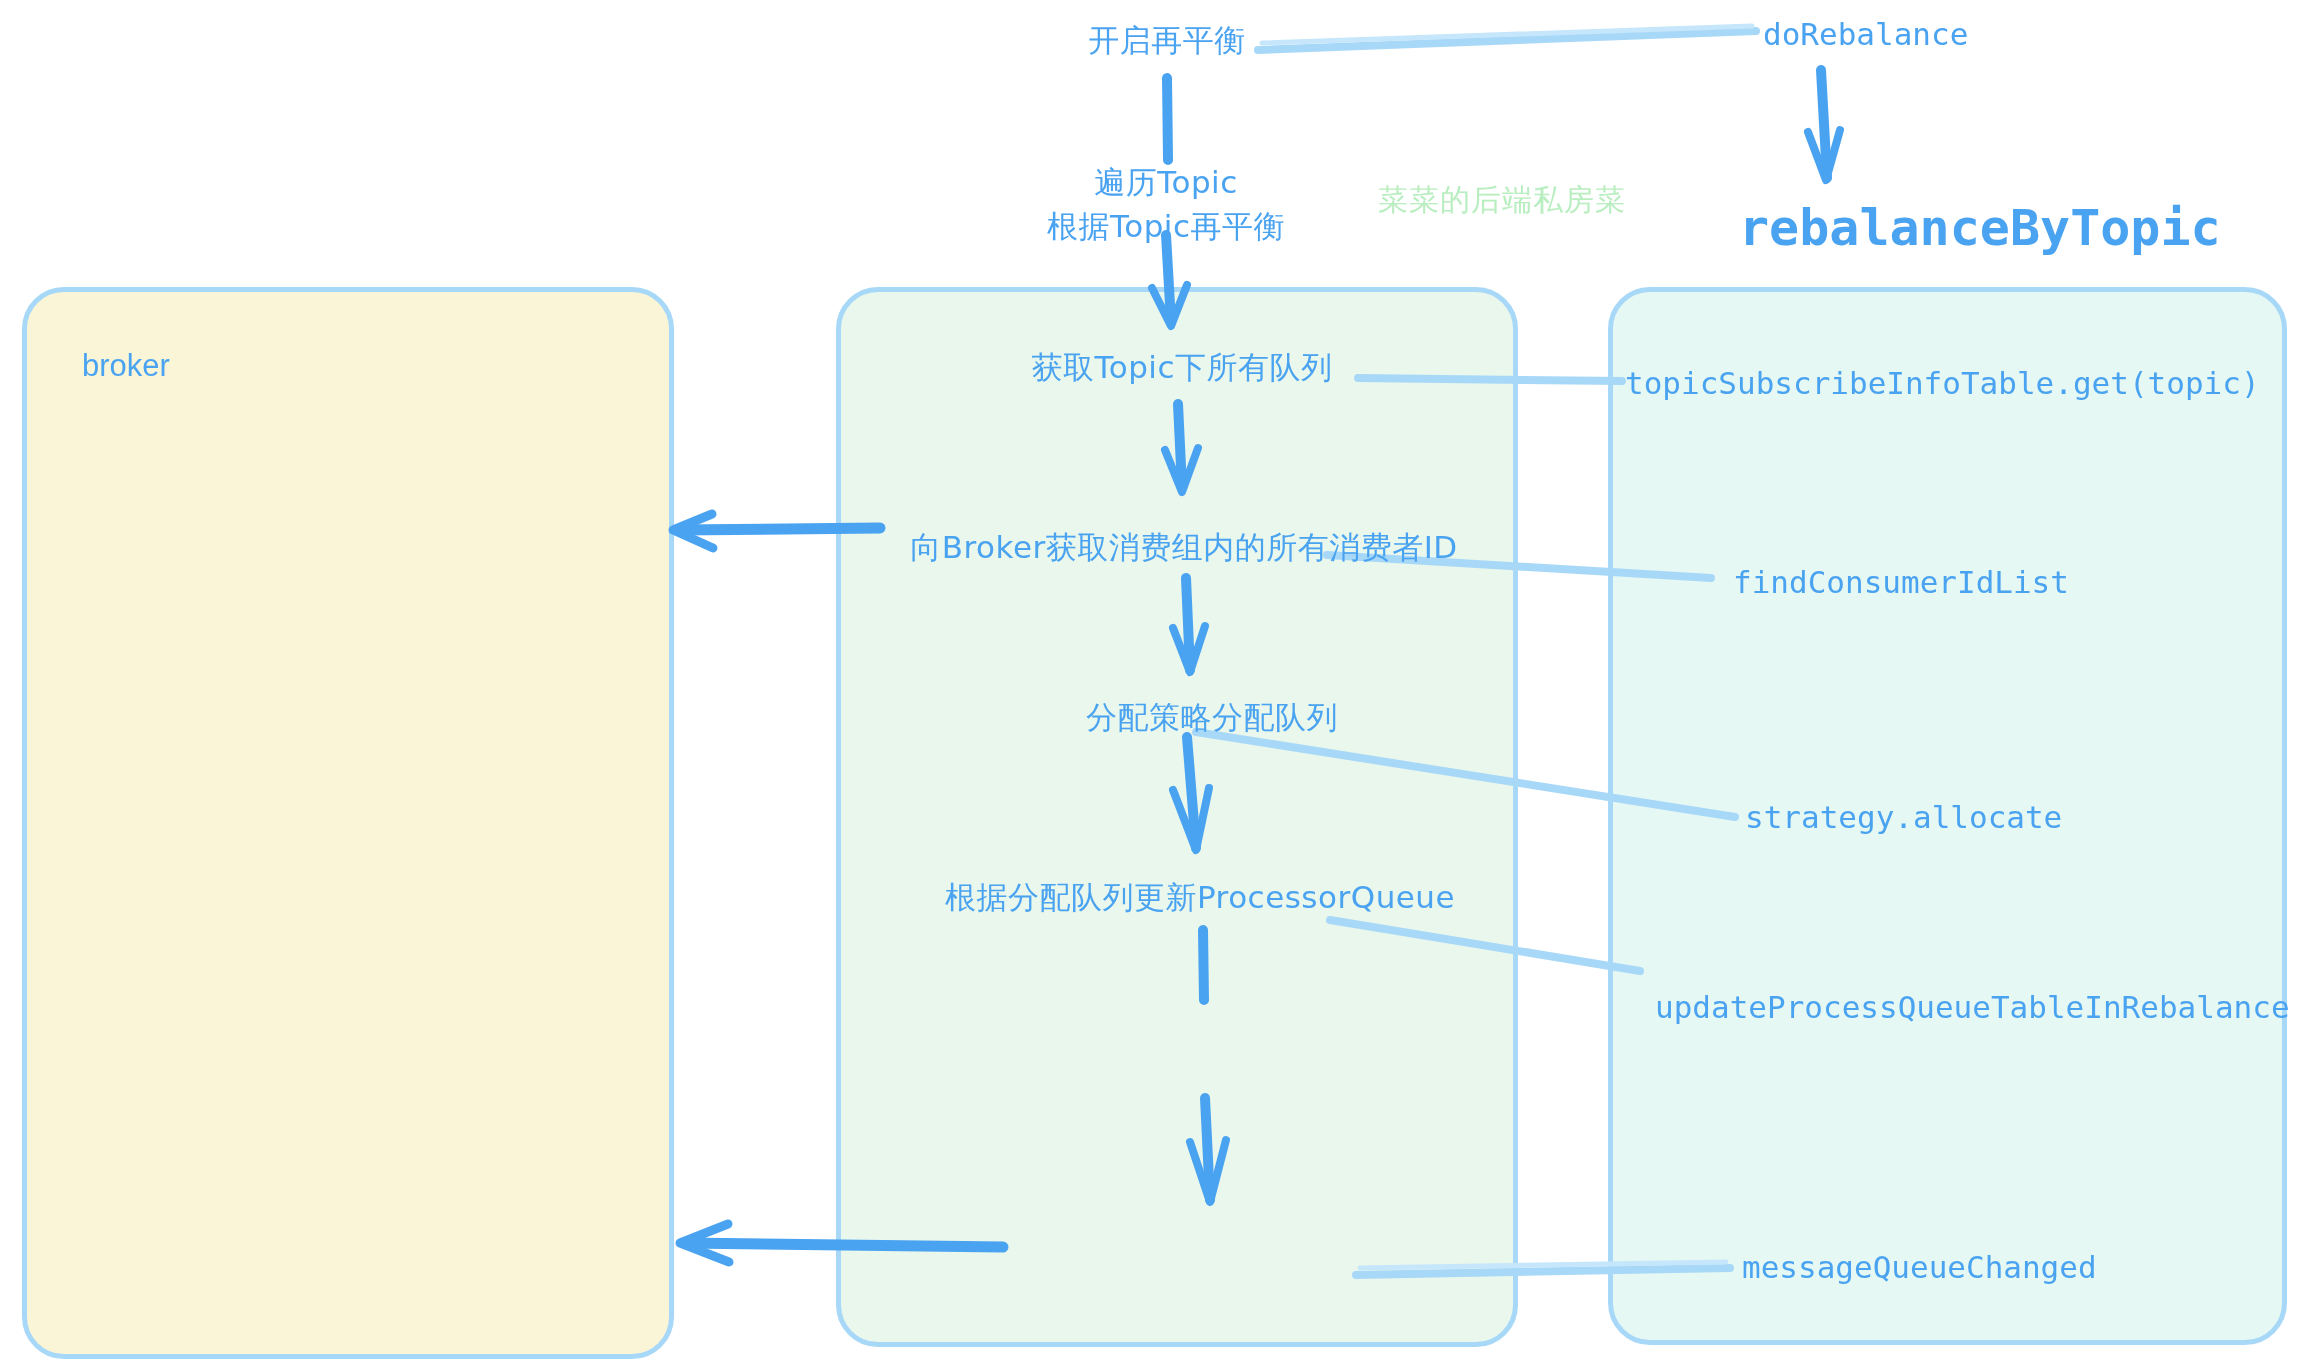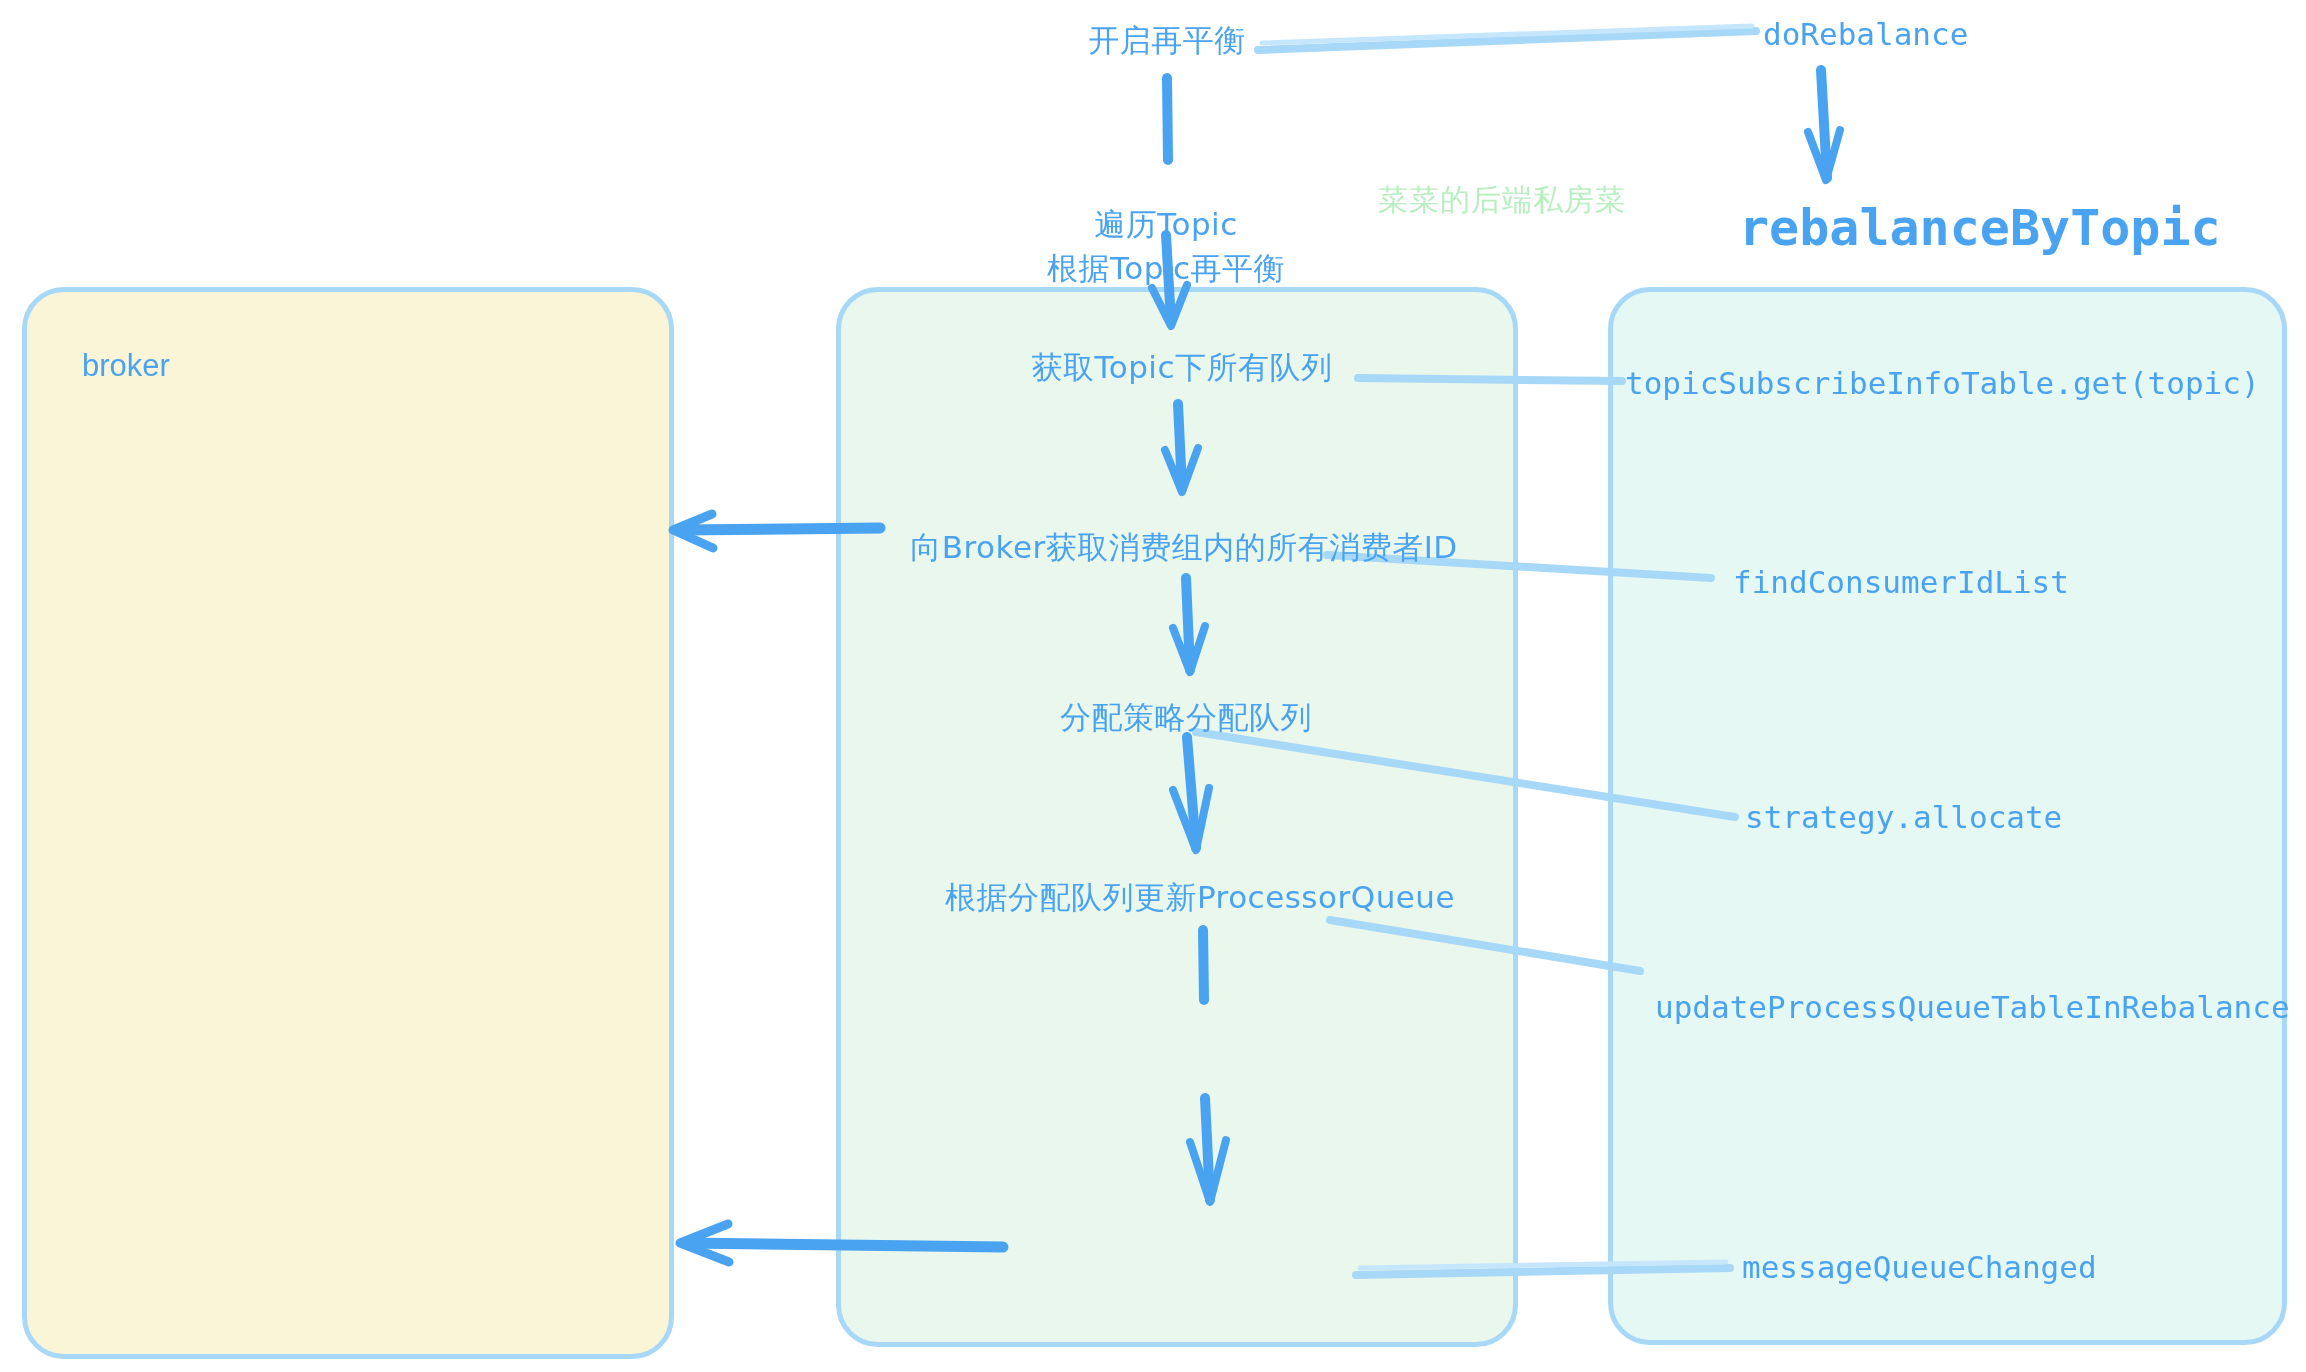--- a/index.html
+++ b/index.html
@@ -173,28 +173,28 @@
     </g>
 
     <g>
       <path d="M1003,1247 L684,1243" stroke="#4aa3f0" stroke-width="11" stroke-linecap="round" fill="none"></path>
       <path d="M728,1224 L680,1243 L729,1262" stroke="#4aa3f0" stroke-width="9" stroke-linecap="round" stroke-linejoin="round" fill="none"></path>
     </g>
   </svg>
 
   <div class="node center" style="left:1167px; top:18px;">开启再平衡</div>
 
-  <div class="node center" style="left:1166px; top:160px;margin-top:42px;">遍历Topic
+  <div class="node center" style="left:1166px; top:160px;">遍历Topic
 根据Topic再平衡</div>
 
   <div class="node center" style="left:1182px; top:345px;">获取Topic下所有队列</div>
 
   <div class="node center" style="left:1184px; top:525px;">向Broker获取消费组内的所有消费者ID</div>
 
-  <div class="node center" style="left:1186px; top:695px;">分配策略分配队列</div>
+  <div class="node center" style="left:1212px; top:695px;">分配策略分配队列</div>
 
   <div class="node center" style="left:1200px; top:875px;">根据分配队列更新ProcessorQueue</div>
 
 
 
   <div class="node mono" style="left:1763px; top:12px;">doRebalance</div>
 
   <div class="node mono big" style="left:1739px; top:193px;">rebalanceByTopic</div>
 
   <div class="node mono" style="left:1625px; top:361px;">topicSubscribeInfoTable.get(topic)</div>

